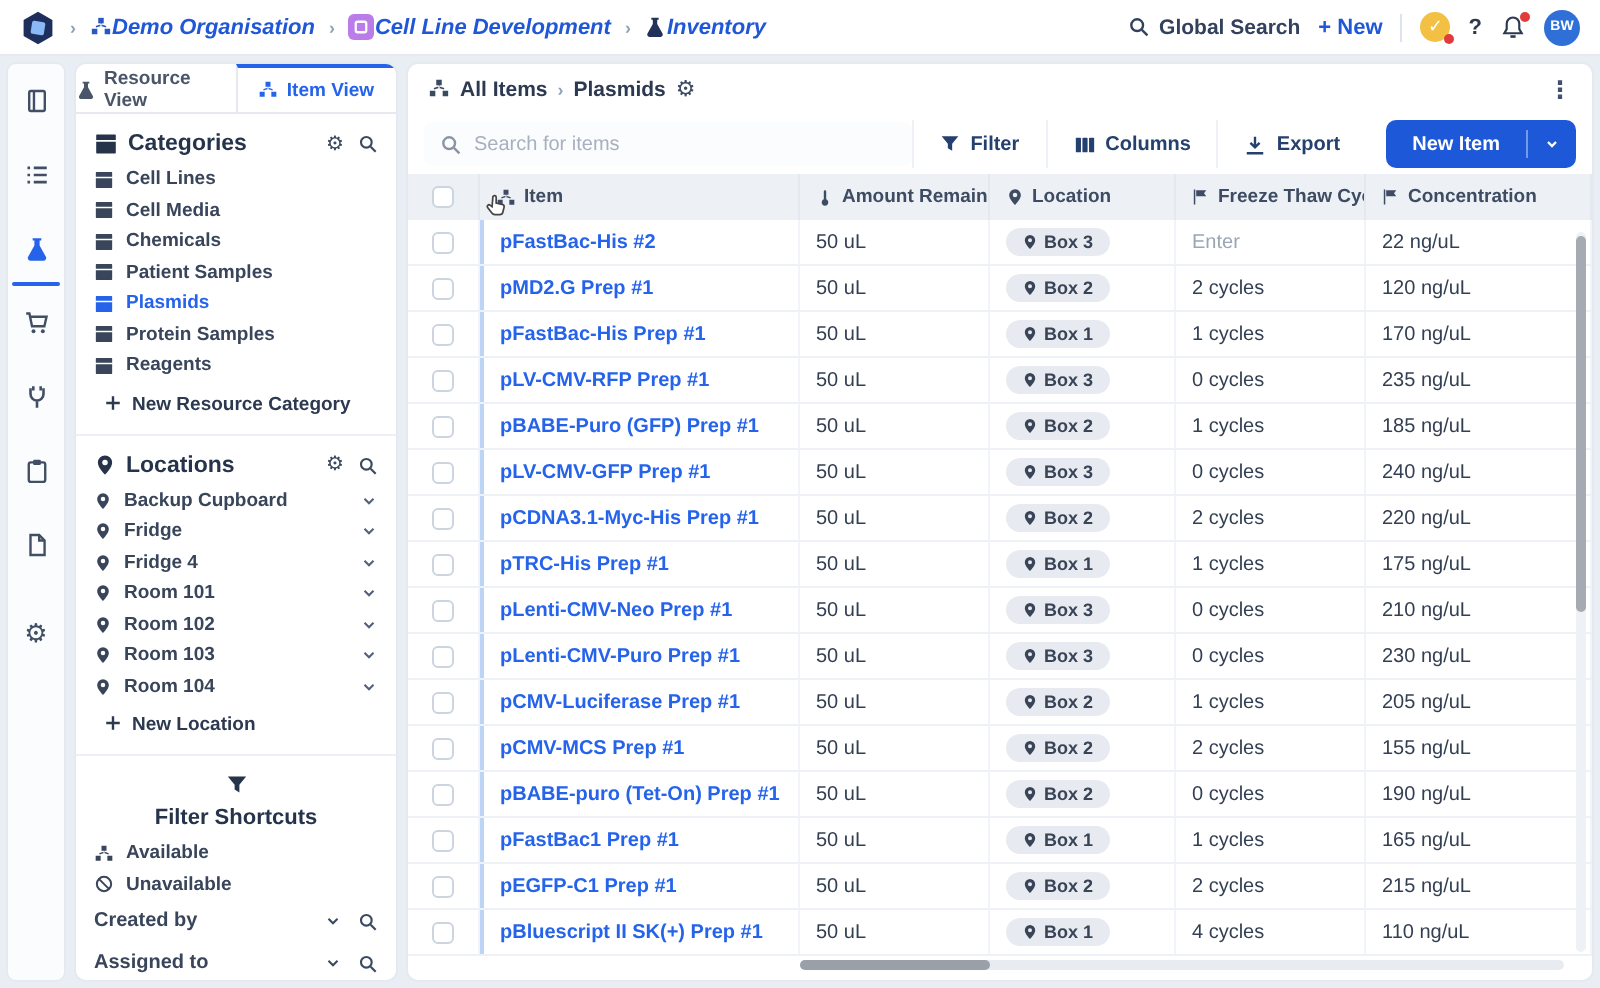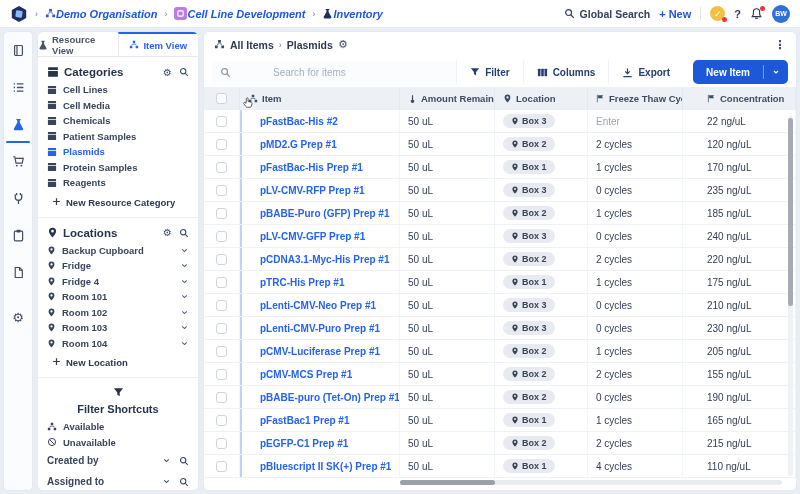--- a/index.html
+++ b/index.html
@@ -67,47 +67,47 @@
   
   .main { flex:1; background:#fff; border:1px solid #e6eaf0; border-radius:6px;
     position:relative; overflow:hidden; display:flex; flex-direction:column; }
   .main-head { height:25px; flex:none; display:flex; align-items:center; gap:5px; padding:0 10px;
     font-size:10.5px; font-weight:bold; color:#2c3950; }
   .kebab { margin-left:auto; color:#44506b; font-size:12px; font-weight:bold; }
   .toolbar { height:30px; flex:none; display:flex; align-items:center; padding:0 8px; }
   .searchbox { flex:1; height:22px; display:flex; align-items:center; gap:6px; padding:0 8px;
     background:#fbfcfd; border-radius:4px; color:#9aa5b5; }
   .searchbox input { border:none; outline:none; background:transparent; flex:1; font-size:10px;
-    font-family:"Liberation Sans",sans-serif; color:#33415c;margin-left:36px; }
+    font-family:"Liberation Sans",sans-serif; color:#33415c; }
   .searchbox input::placeholder { color:#a7b0be; }
   .tbtn { display:flex; align-items:center; gap:5px; padding:0 13px; height:24px;
     font-size:10px; font-weight:bold; color:#24406e; border-left:1px solid #eef1f5; background:#fff; }
   .newitem { display:flex; align-items:center; height:24px; background:#1d58d8; border-radius:5px;
     color:#fff; font-size:10px; font-weight:bold; margin-left:10px; }
   .newitem .lbl { padding:0 13px; }
   .newitem .caret { padding:0 8px; border-left:1px solid rgba(255,255,255,.4);
     display:flex; align-items:center; height:14px; }
 
   
   .thead { height:23px; flex:none; background:#edf1f6; display:flex; align-items:stretch;
     font-size:9.5px; font-weight:bold; color:#3e4c63; }
   .th { display:flex; align-items:center; gap:4px; padding:0 8px; border-right:1px solid #e3e9f0;
     white-space:nowrap; overflow:hidden; }
   .c0 { width:36px; justify-content:center; flex:none; padding:0; }
   .c1 { width:160px; flex:none; }
   .c2 { width:95px; flex:none; }
   .c3 { width:93px; flex:none; }
   .c4 { width:95px; flex:none; }
-  .c5 { flex:1;margin-left:16px; }
+  .c5 { flex:1; }
   .tbody { flex:1; overflow:hidden; }
   .tr { height:23px; display:flex; align-items:stretch; border-bottom:1px solid #eef2f7; background:#fff; }
   .td { display:flex; align-items:center; padding:0 8px; border-right:1px solid #f1f4f8;
     white-space:nowrap; overflow:hidden; font-size:10px; color:#333f52; }
   .td.c0 { justify-content:center; padding:0; }
-  .td.c1 { border-left:2px solid #bcd4f6; padding-left:18px; }
+  .td.c1 { border-left:2px solid #bcd4f6; padding-left:8px; }
   .item-link { color:#2563eb; font-weight:bold; font-size:10px; }
   .pill { display:inline-flex; align-items:center; gap:3px; background:#e7ebf1; border-radius:9px;
     padding:2px 8px; font-size:9px; font-weight:bold; color:#394456; }
   .placeholder { color:#9aa5b5; }
   .checkbox { width:11px; height:11px; border:1px solid #cbd4df; border-radius:3px; background:#fff; }
 
   
   .vscroll { position:absolute; top:84px; right:3px; bottom:14px; width:5px;
     background:#eef1f5; border-radius:3px; }
   .vscroll .thumb { position:absolute; top:2px; left:0; width:5px; height:188px;

